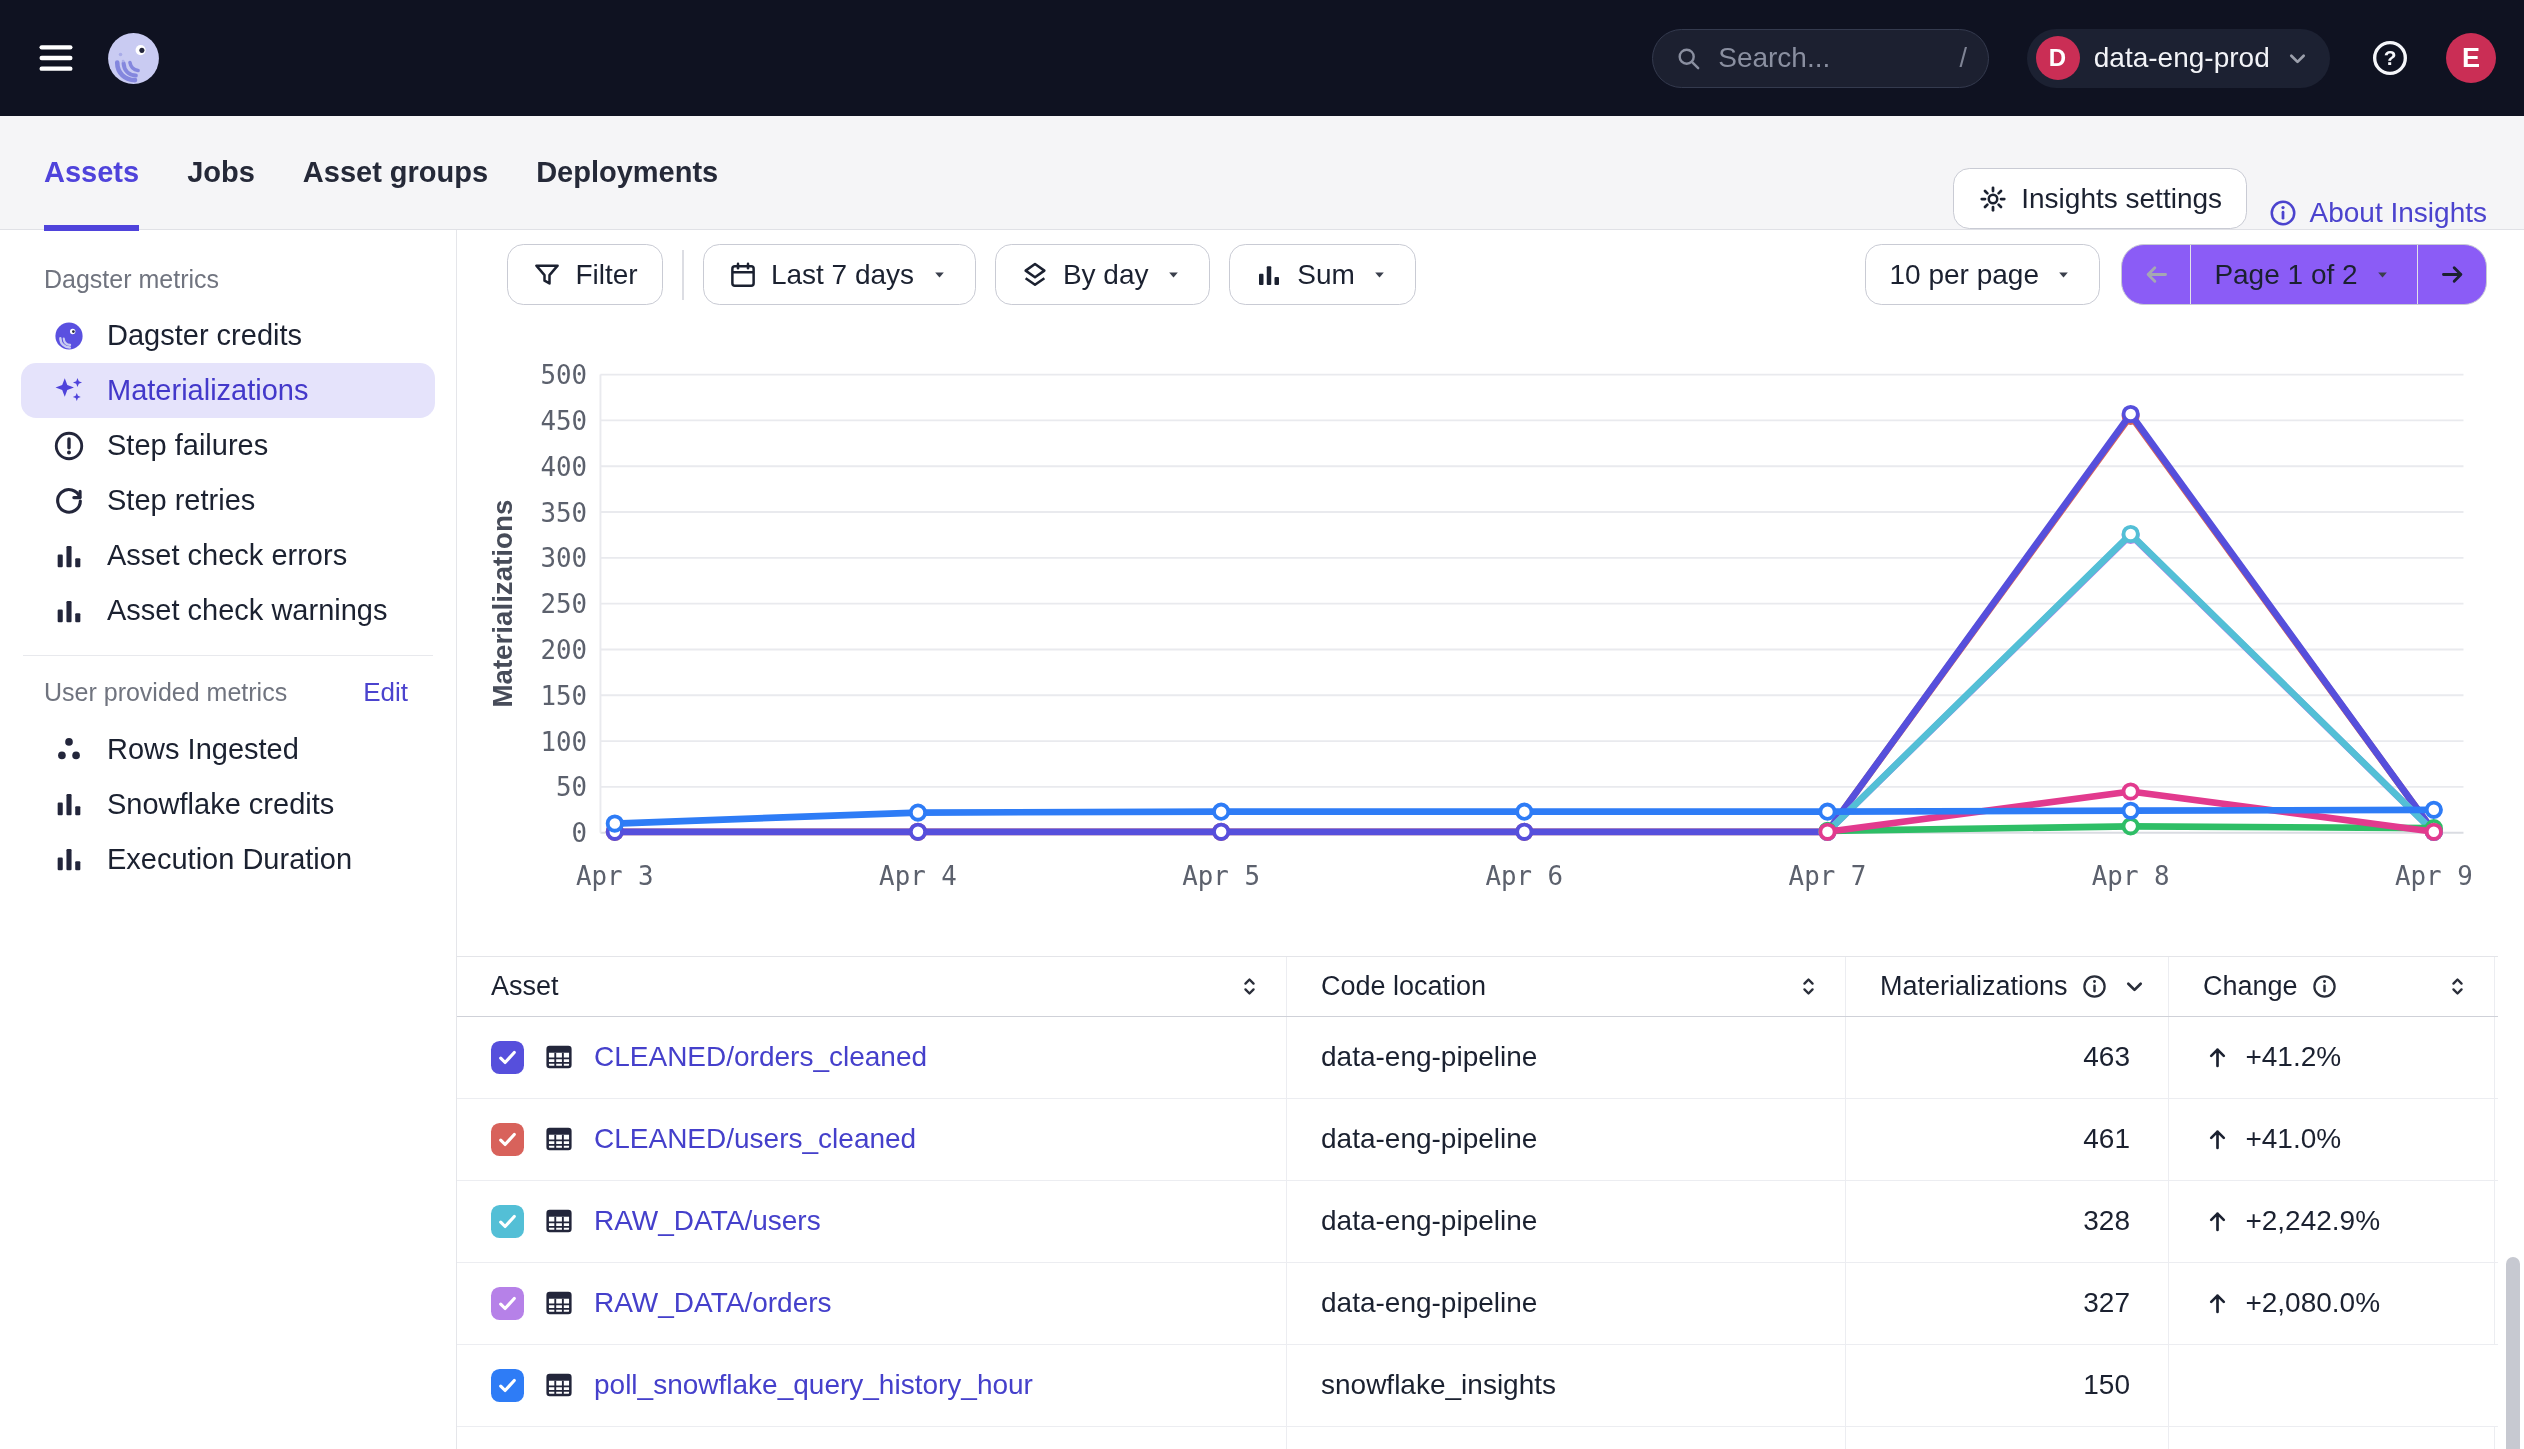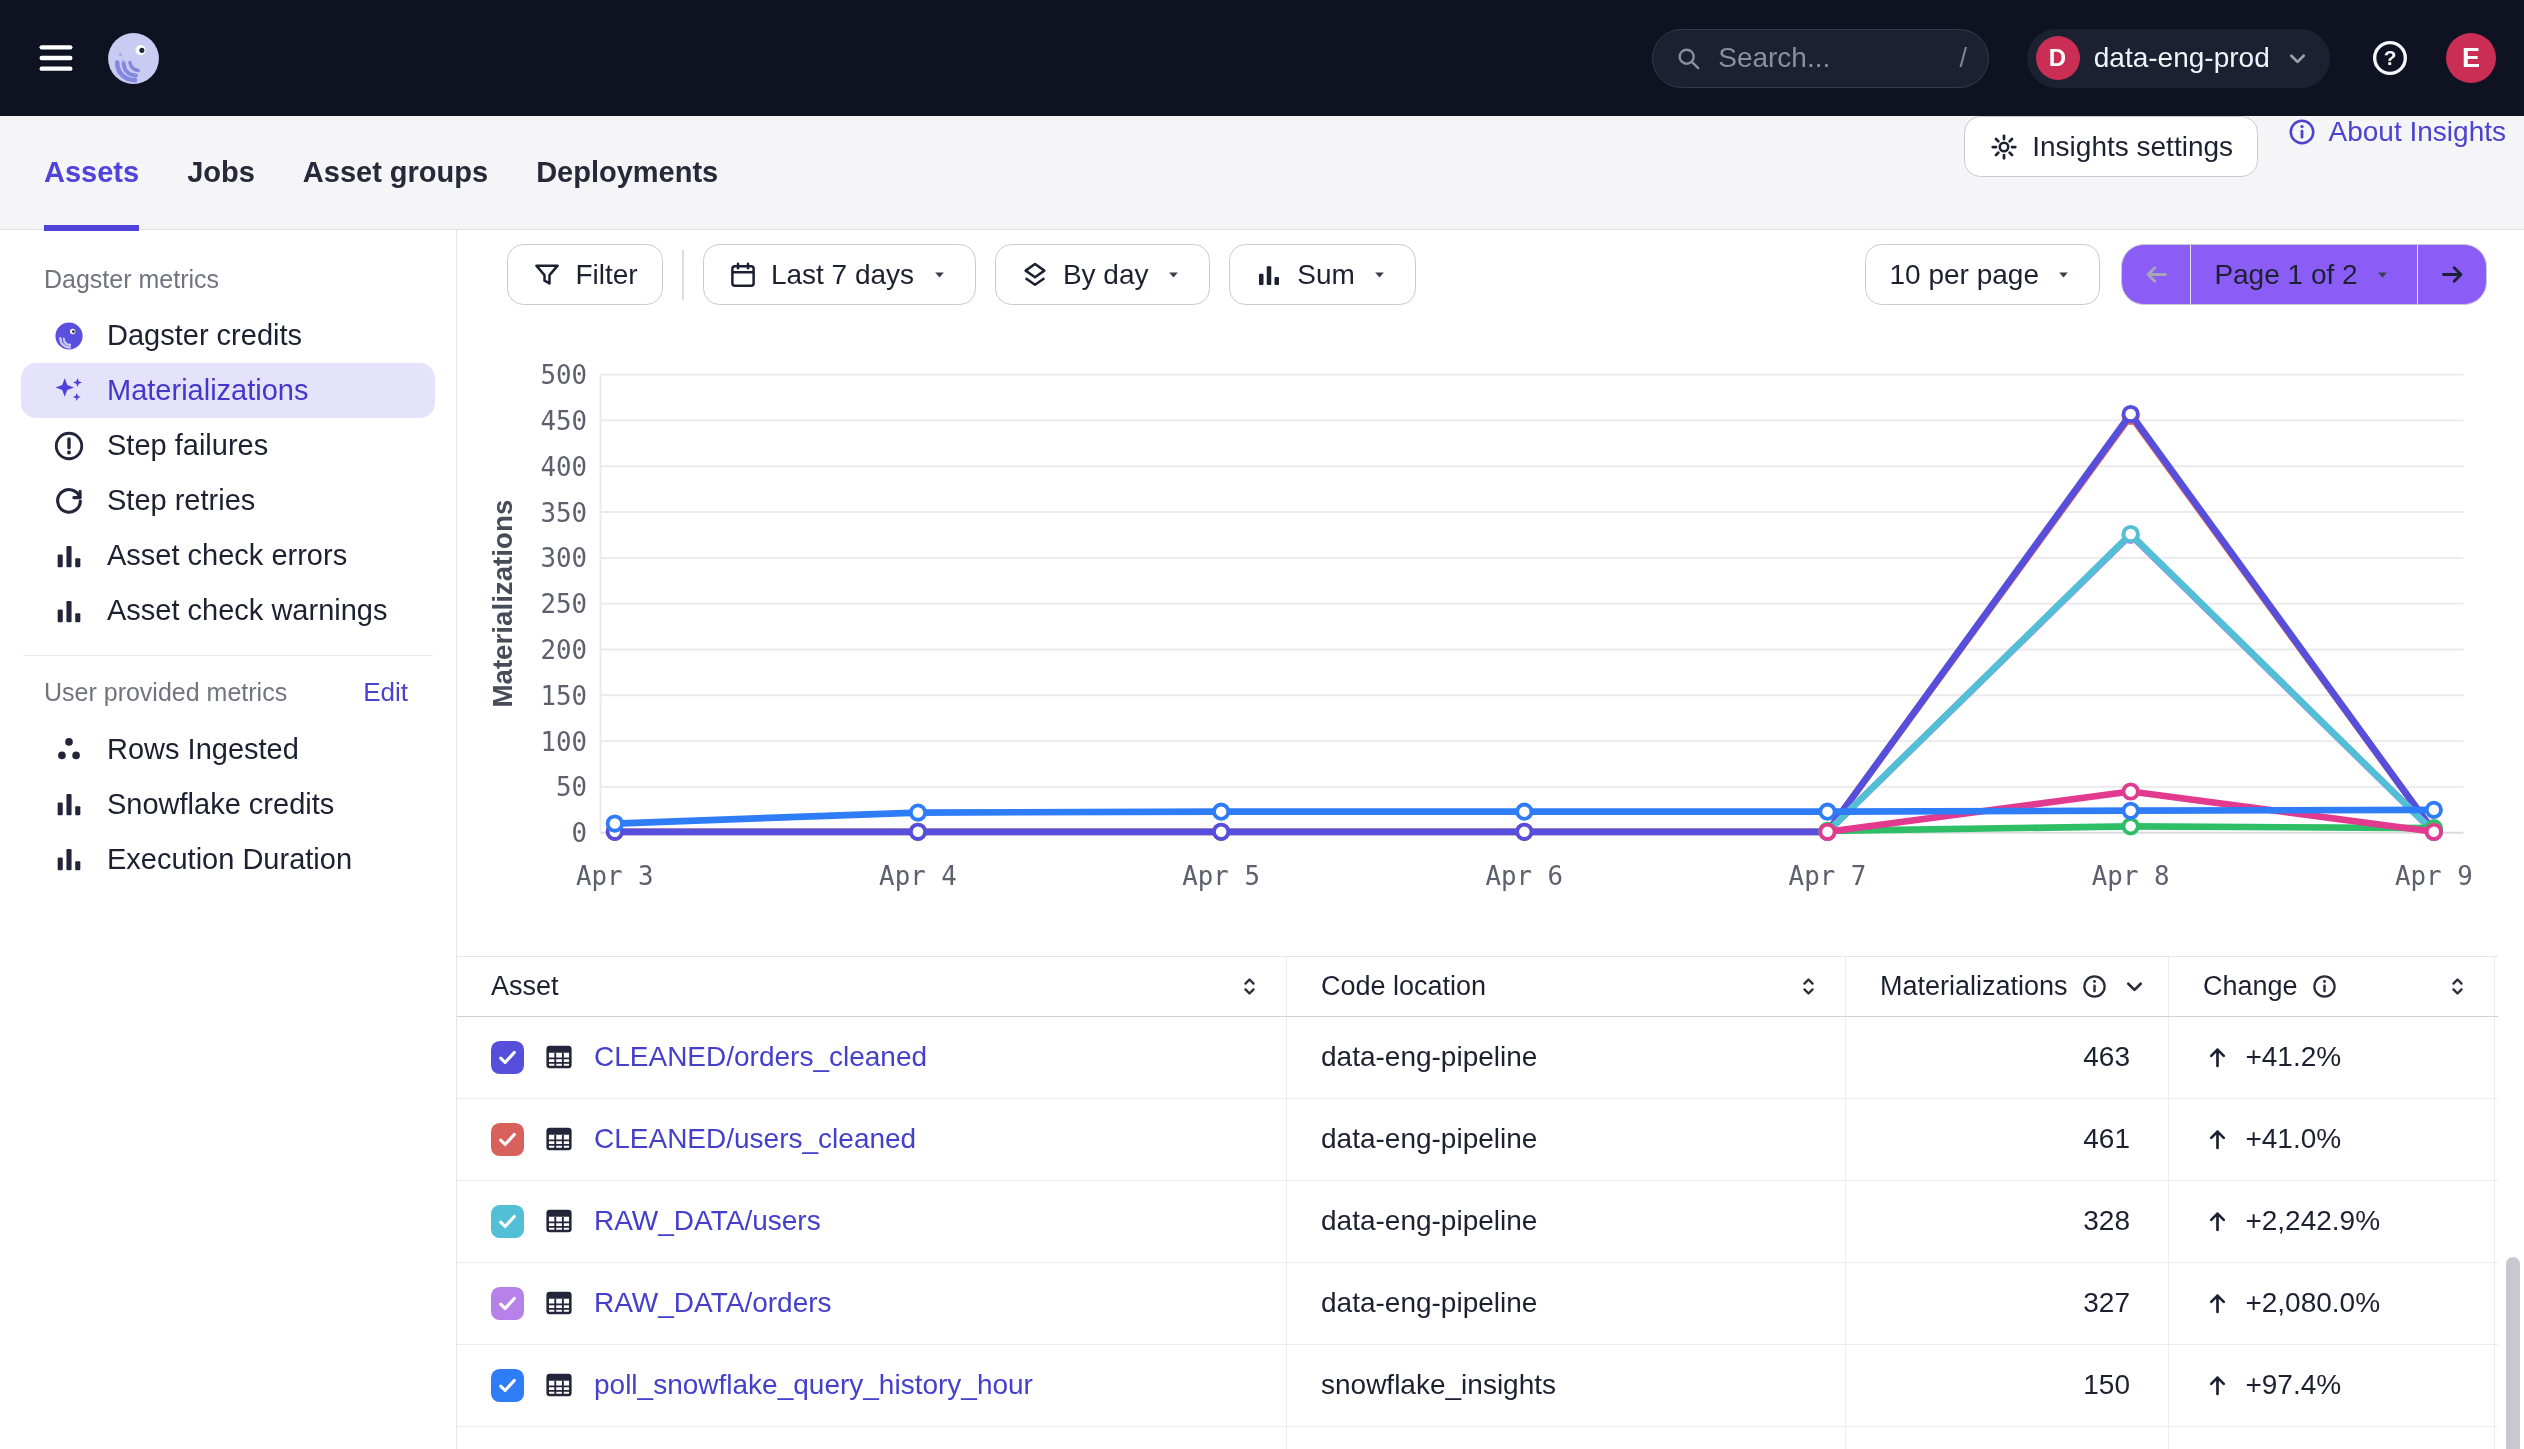--- a/index.html
+++ b/index.html
@@ -29,21 +29,21 @@
   .helpbtn { width:40px; height:40px; margin-left:40px; color:#F5F6FA; cursor:pointer; }
   .useravatar { width:50px; height:50px; margin-left:36px; border-radius:50%; background:#CA2E55;
     color:#fff; font-size:27px; font-weight:700; display:flex; align-items:center; justify-content:center; cursor:pointer; }
 
   
   .tabsrow { height:114px; background:#F5F5F7; border-bottom:1.9px solid #E0E1E6; display:flex; align-items:stretch; }
   .tabs { display:flex; gap:48px; margin-left:44px; }
   .tab { font-size:29px; font-weight:600; color:#252938; display:flex; align-items:center; position:relative; cursor:pointer; }
   .tab.active { color:#4F43DB; }
   .tab.active::after { content:""; position:absolute; left:0; right:0; bottom:-1.9px; height:5.7px; background:#4F43DB; }
-  .tabsrow-right { margin-left:auto; margin-right:19px; display:flex; align-items:flex-start; gap:29px; }
+  .tabsrow-right { margin-left:auto; margin-right:38px; display:flex; align-items:flex-end; gap:21px; }
   .btn { height:61px; border:1.9px solid #C9CBD4; border-radius:16.3px; background:#fff; display:inline-flex;
     align-items:center; gap:13.4px; padding:0 24px; font-size:28px; color:#1B2130; cursor:pointer; white-space:nowrap; }
   .btn .bicon { width:30px; height:30px; color:#1B2130; }
   .aboutlink { display:flex; align-items:center; gap:11.5px; color:#4B43CE; font-size:28px; cursor:pointer; }
   .aboutlink .bicon { width:30px; height:30px; color:#4B43CE; }
 
   
   .content { display:flex; height:1220px; }
   .sidebar { width:457px; border-right:1.9px solid #E5E6EA; padding-top:23px; flex:none; }
   .side-title-row { display:flex; align-items:center; padding:0 48px 0 44px; height:46px; margin-top:3.8px; }
@@ -647,28 +647,20 @@
                   <rect x="3.5" y="4.5" width="17" height="15" rx="1.5" fill="none" stroke="currentColor" stroke-width="1.9"></rect>
                   <rect x="3.5" y="4.5" width="17" height="4.3" fill="currentColor"></rect>
                   <path d="M3.5 13h17M3.5 16.4h17" stroke="currentColor" stroke-width="1.4"></path>
                   <path d="M9.2 8.8v10.7M14.9 8.8v10.7" stroke="currentColor" stroke-width="1.4"></path>
                 </svg>
               </span>
               <a class="asset-link">poll_snowflake_query_history_hour</a>
             </div>
             <div class="td">snowflake_insights</div>
             <div class="td num">150</div>
-            <div class="td change">
-              <span class="icon uparrow">
-                <svg viewBox="0 0 24 24">
-                  <path d="M12 19V5.5M6.8 10.7L12 5.5l5.2 5.2" fill="none" stroke="currentColor" stroke-width="2.2" stroke-linecap="round" stroke-linejoin="round"></path>
-                </svg>
-              </span>
-              <span>+97.4%</span>
-            </div>
           </div>
           <div class="tgrid trow">
             <div class="td asset"></div>
             <div class="td">data-eng-pipeline</div>
             <div class="td num">47</div>
             <div class="td change"></div>
           </div>
         </div>
     </div>
 

